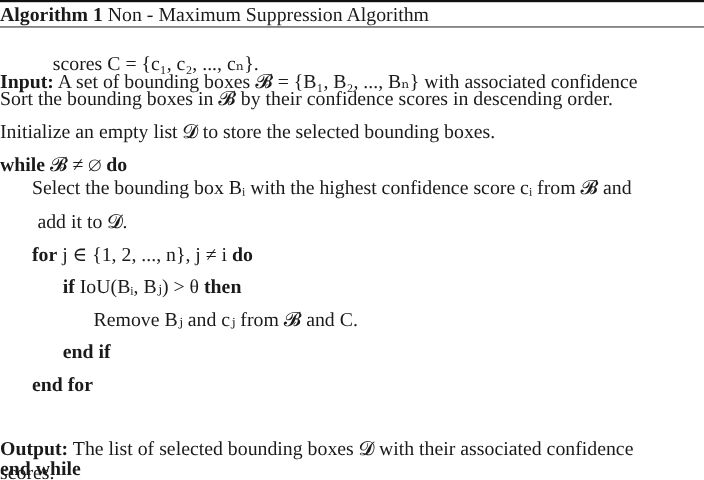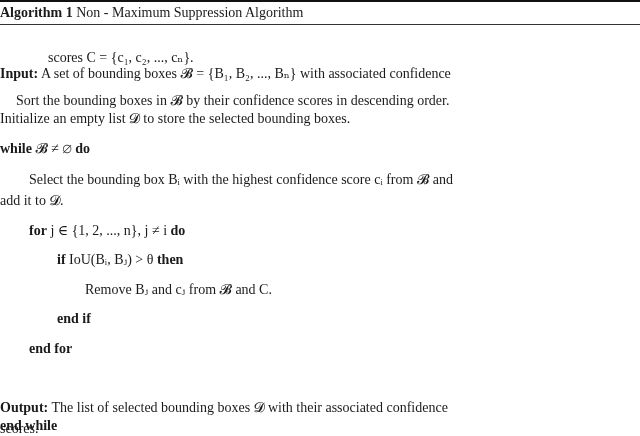--- a/index.html
+++ b/index.html
@@ -6,21 +6,21 @@
   body {
     width: 640px; height: 436px; overflow: hidden; position: relative;
     font-family: "DejaVu Serif", "Liberation Serif", serif;
     color: #1a1a1a;
   }
   .rule-top { position: absolute; left: 0; top: 0; width: 640px; height: 2px; background: #111; }
   .rule-mid { position: absolute; left: 0; top: 24px; width: 640px; height: 1px; background: #333; }
   .line {
     position: absolute; left: 0; white-space: nowrap;
     font-family: "Liberation Serif", "DejaVu Serif", serif;
-    font-size: 14px; line-height: 20px;
+    font-size: 18px; line-height: 20px;
   }
   .b { font-weight: bold; }
 </style>
 </head>
 <body>
 
 <div class="rule-top"></div>
 
 <div class="line" style="top:3px;">
   <span class="b">Algorithm 1</span>
@@ -30,38 +30,38 @@
 <div class="rule-mid"></div>
 
 <div class="line" style="top:27px;margin-top:37px;">
   <span class="b">Input:</span>
   <span>A set of bounding boxes 𝓑 = {B₁, B₂, ..., Bₙ} with associated confidence</span>
 </div>
 <div class="line" style="top:48px;margin-left:48px;">
   <span>scores C = {c₁, c₂, ..., cₙ}.</span>
 </div>
 
-<div class="line" style="top:91px;padding-left:16px;">
+<div class="line" style="top:79px;">
   <span>Sort the bounding boxes in 𝓑 by their confidence scores in descending order.</span>
 </div>
 
 <div class="line" style="top:109px;">
   <span>Initialize an empty list 𝓓 to store the selected bounding boxes.</span>
 </div>
 
 <div class="line" style="top:139px;">
   <span class="b">while</span>
   <span>𝓑 ≠ ∅</span>
   <span class="b">do</span>
 </div>
 
-<div class="line" style="top:170px; left:29px;">
+<div class="line" style="top:160px; left:29px;">
   <span>Select the bounding box Bᵢ with the highest confidence score cᵢ from 𝓑 and</span>
 </div>
-<div class="line" style="top:191px;">
+<div class="line" style="top:191px;padding-left:34px;">
   <span>add it to 𝓓.</span>
 </div>
 
 <div class="line" style="top:221px; left:29px;">
   <span class="b">for</span>
   <span>j ∈ {1, 2, ..., n}, j ≠ i</span>
   <span class="b">do</span>
 </div>
 
 <div class="line" style="top:250px; left:57px;">

